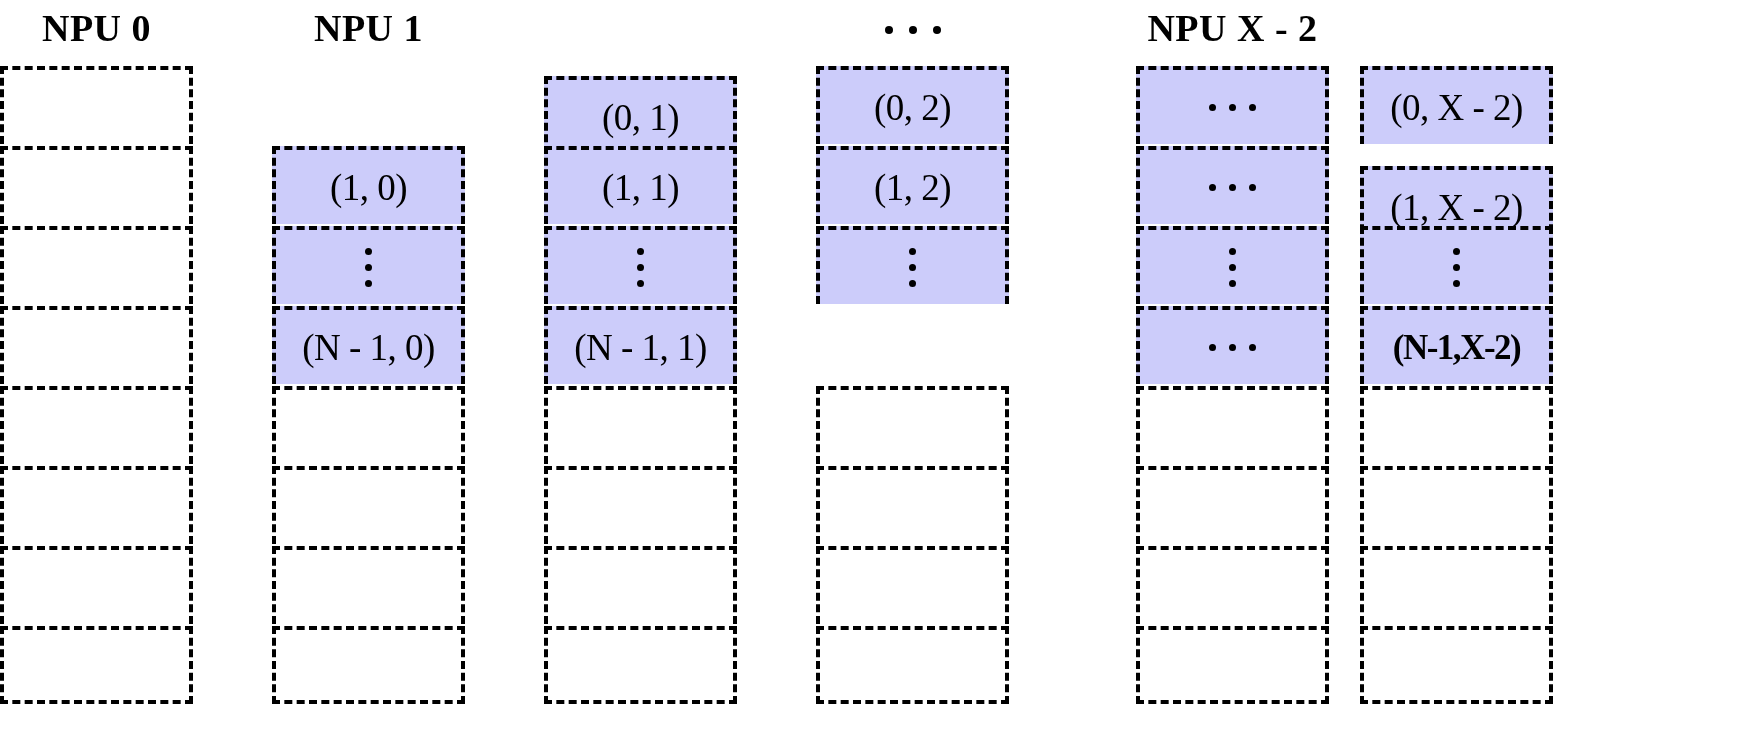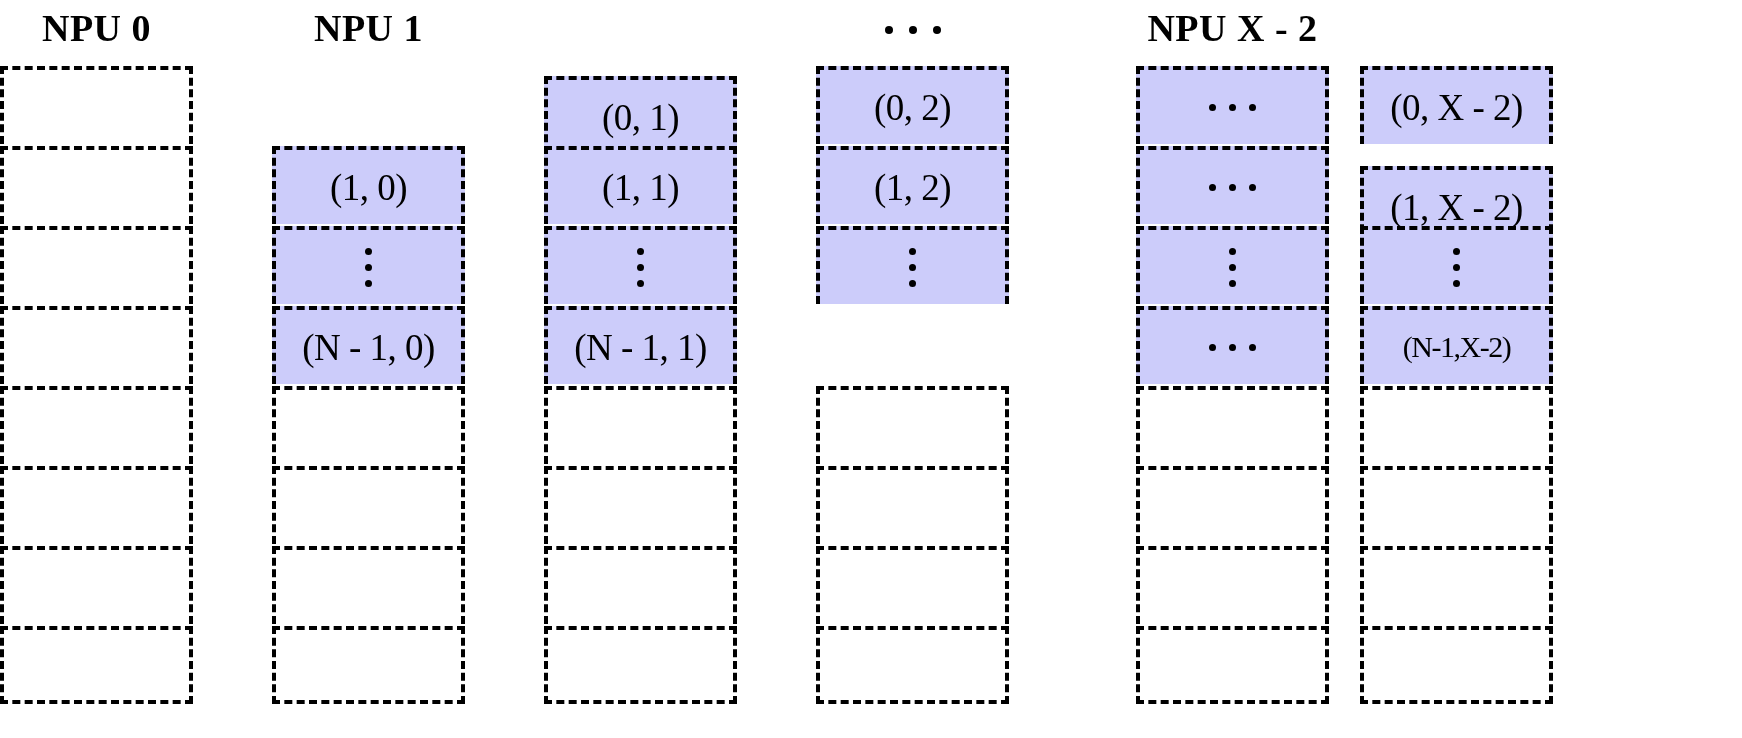--- a/index.html
+++ b/index.html
@@ -71,23 +71,23 @@
   }
 
   .cell-label {
     font-size: 37px;
     font-weight: normal;
     white-space: nowrap;
     line-height: 1;
     letter-spacing: -0.5px;
   }
   .cell-label.tight {
-    font-size: 30px;
+    font-size: 35px;
     letter-spacing: -1.5px;
-    font-weight: normal;
+    font-weight: bold;
   }
 
   .vdots {
     display: flex;
     flex-direction: column;
     align-items: center;
     justify-content: center;
     gap: 9px;
   }
   .vdots i {

